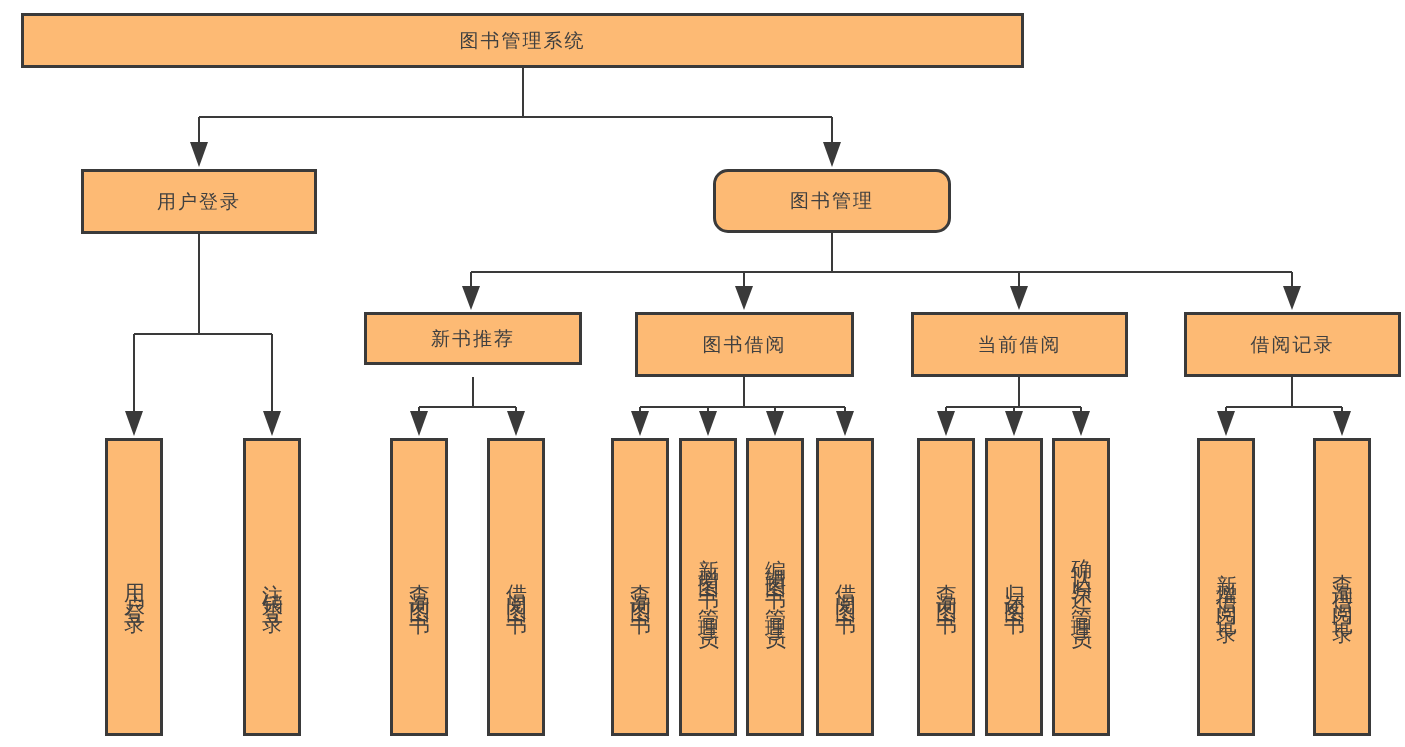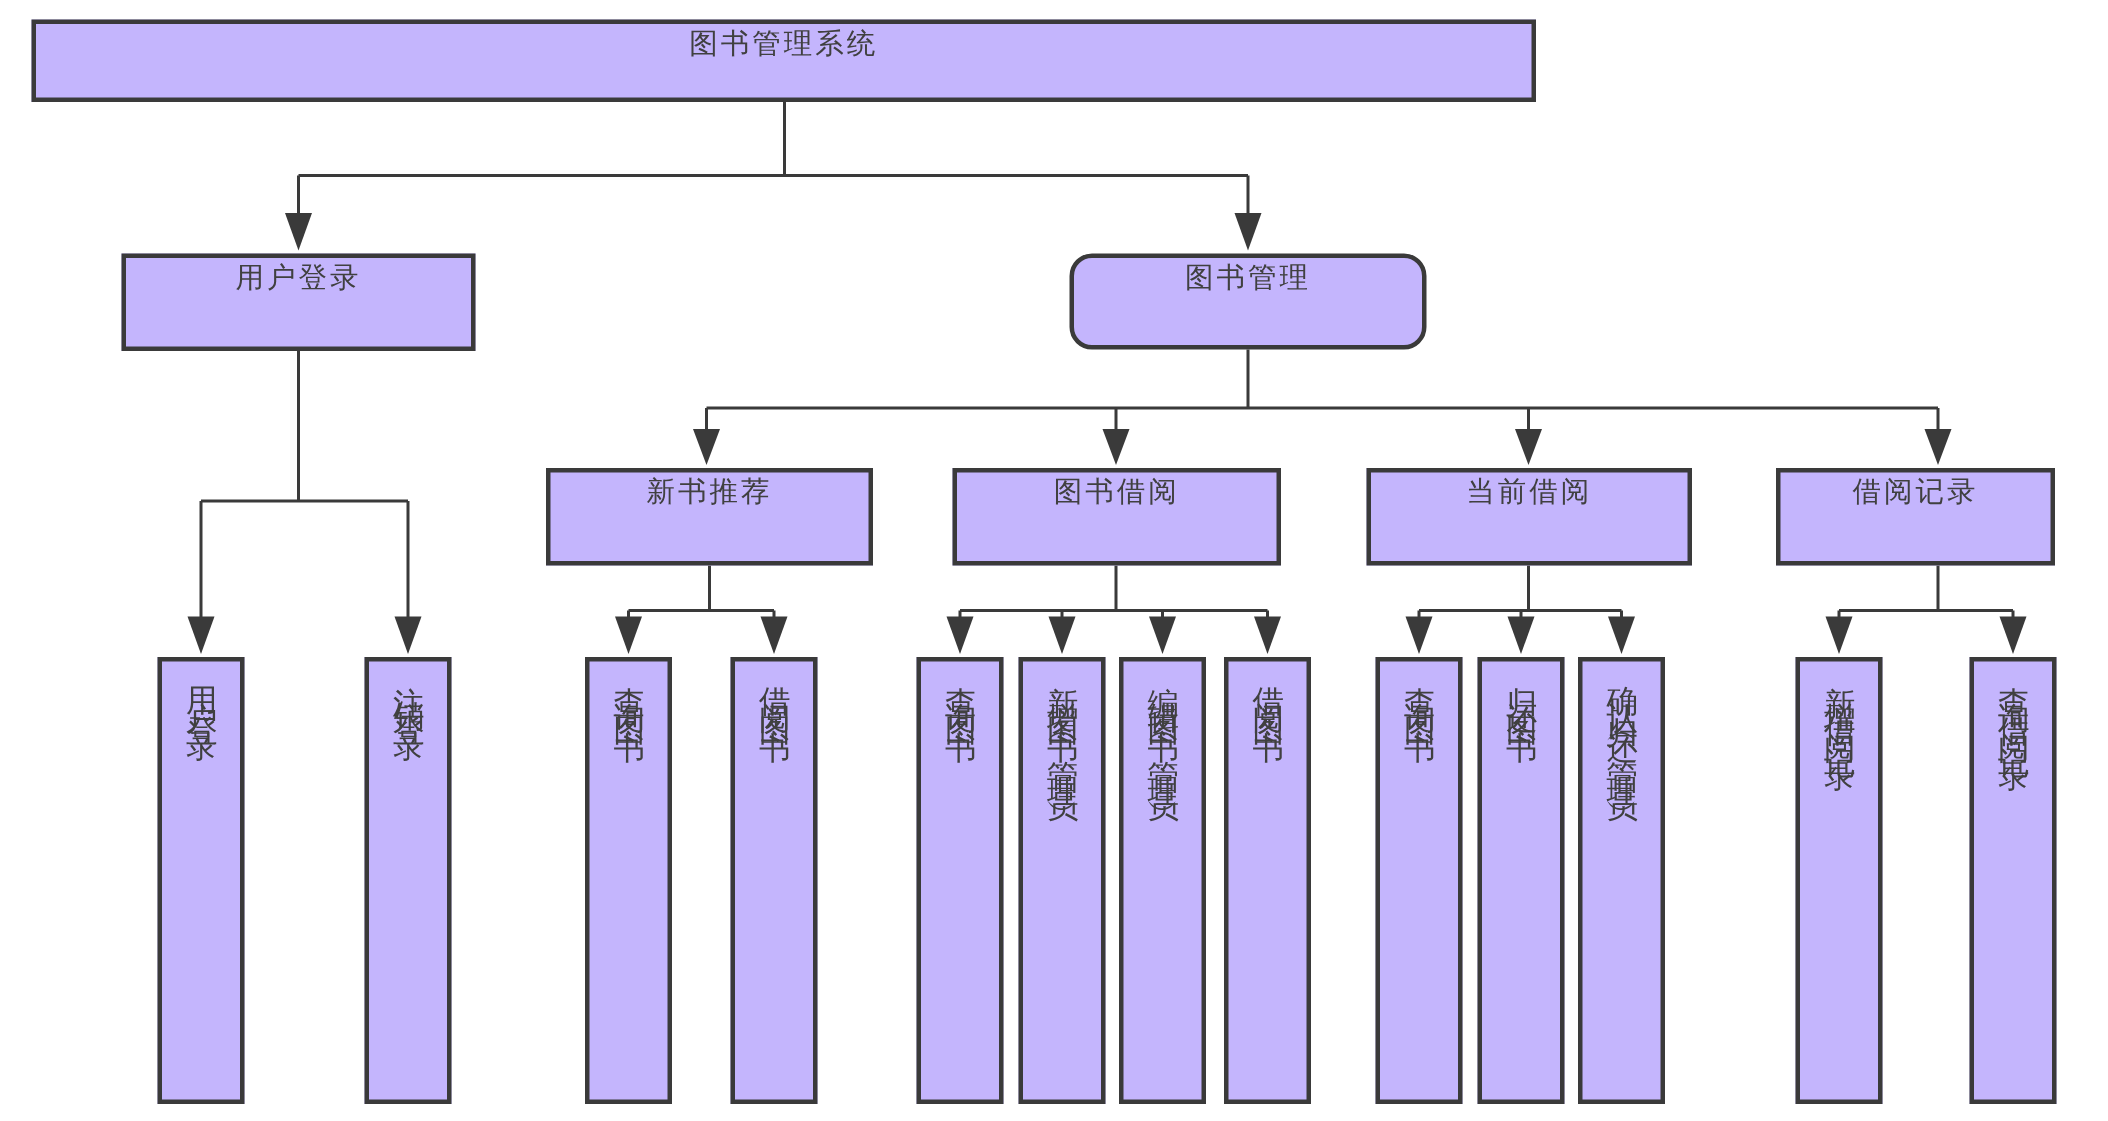--- a/index.html
+++ b/index.html
@@ -10,24 +10,25 @@
     overflow: hidden;
     font-family: "DejaVu Sans", "Liberation Sans", sans-serif;
   }
   .stage { position: absolute; inset: 0; }
   svg.connectors { position: absolute; left: 0; top: 0; z-index: 1; }
   svg.connectors path { stroke: #3a3a3a; stroke-width: 2; fill: none; }
   svg.connectors polygon { fill: #3a3a3a; stroke: none; }
   .node {
     position: absolute;
     box-sizing: border-box;
-    background: #c4b5fd;
+    background: #fdba74;
     border: 3px solid #3a3a3a;
     color: #404040;
     display: flex;
+    align-items: center;
     justify-content: center;
     z-index: 2;
   }
   .hlabel {
     font-size: 19px;
     letter-spacing: 2px;
     white-space: nowrap;
   }
   .vlabel {
     writing-mode: vertical-lr;
@@ -107,30 +108,30 @@
     <span class="hlabel">图书管理系统</span>
   </div>
 
   <div class="node" style="left:81px; top:169px; width:236px; height:65px;">
     <span class="hlabel">用户登录</span>
   </div>
   <div class="node" style="left:713px; top:169px; width:238px; height:64px;border-radius:15px;">
     <span class="hlabel">图书管理</span>
   </div>
 
-  <div class="node" style="left:364px; top:312px; width:218px; height:65px;">
+  <div class="node" style="left:364px; top:312px; width:218px; height:53px;">
     <span class="hlabel">新书推荐</span>
   </div>
   <div class="node" style="left:911px; top:312px; width:217px; height:65px;">
     <span class="hlabel">当前借阅</span>
   </div>
   <div class="node" style="left:635px; top:312px; width:219px; height:65px;">
     <span class="hlabel">图书借阅</span>
   </div>
-  <div class="node" style="left:1184px; top:312px; width:186px; height:65px;">
+  <div class="node" style="left:1184px; top:312px; width:217px; height:65px;">
     <span class="hlabel">借阅记录</span>
   </div>
 
   <div class="node" style="left:105px; top:438px; width:58px; height:298px;">
     <span class="vlabel">用户登录</span>
   </div>
   <div class="node" style="left:243px; top:438px; width:58px; height:298px;">
     <span class="vlabel">注销登录</span>
   </div>
 

